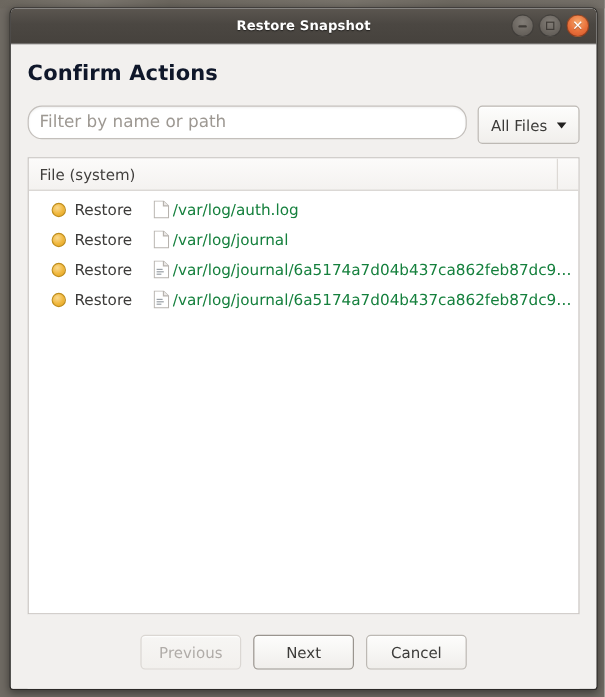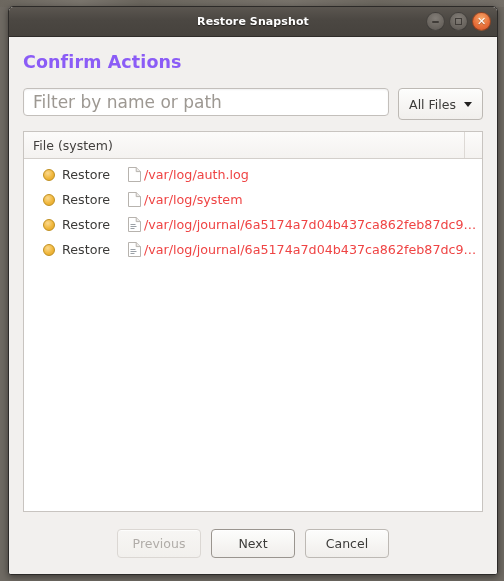--- a/index.html
+++ b/index.html
@@ -116,42 +116,42 @@
     flex: 1 1 auto;
     padding: 12px 14px 0 14px;
     display: flex;
     flex-direction: column;
     background: #f2f0ee;
   }
 
   #page-title {
     font-size: 17.5px;
     font-weight: bold;
-    color: #8b5cf6;
+    color: #0f172a;
     margin: 3px 0 16px 0;
     letter-spacing: 0.1px;
   }
 
   
   #filter-row {
     display: flex;
     align-items: stretch;
     gap: 9px;
     margin-bottom: 11px;
   }
   #filter-input {
     flex: 1 1 auto;
     height: 28px;
     box-sizing: border-box;
     border: 1px solid #c3bfbb;
-    border-radius: 4px;
+    border-radius: 12px;
     background: #ffffff;
     padding: 0 9px;
     font-family: "DejaVu Sans", sans-serif;
-    font-size: 17px;
+    font-size: 14px;
     color: #ec4899;
     box-shadow: inset 0 1px 2px rgba(0,0,0,0.06);
     outline: none;
   }
   #filter-input::placeholder { color: #9d9892; }
 
   #file-type-dropdown {
     flex: 0 0 auto;
     height: 32px;
     box-sizing: border-box;
@@ -237,21 +237,21 @@
   }
   .doc-icon {
     flex: 0 0 auto;
     width: 13px; height: 15px;
     margin-right: 3px;
     position: relative;
   }
   .row .path {
     flex: 1 1 auto;
     font-size: 12.7px;
-    color: #ef4444;
+    color: #15803d;
     white-space: nowrap;
     overflow: hidden;
   }
 
   
   #footer {
     flex: 0 0 auto;
     height: 62px;
     display: flex;
     align-items: center;
@@ -338,21 +338,21 @@
                 </svg></span>
               <span class="path">/var/log/auth.log</span>
             </div>
             <div class="row">
               <span class="dot"></span>
               <span class="action-label">Restore</span>
               <span class="doc-icon"><svg width="13" height="15" viewBox="0 0 13 15">
                   <path d="M0.5 0.5 H8.2 L12.5 4.6 V14.5 H0.5 Z" fill="#ffffff" stroke="#b7b3ae" stroke-width="1"></path>
                   <path d="M8.2 0.5 V4.6 H12.5" fill="#eceae8" stroke="#b7b3ae" stroke-width="1"></path>
                 </svg></span>
-              <span class="path">/var/log/system</span>
+              <span class="path">/var/log/journal</span>
             </div>
             <div class="row">
               <span class="dot"></span>
               <span class="action-label">Restore</span>
               <span class="doc-icon"><svg width="13" height="15" viewBox="0 0 13 15">
                   <path d="M0.5 0.5 H8.2 L12.5 4.6 V14.5 H0.5 Z" fill="#ffffff" stroke="#b7b3ae" stroke-width="1"></path>
                   <path d="M8.2 0.5 V4.6 H12.5" fill="#eceae8" stroke="#b7b3ae" stroke-width="1"></path>
                   <rect x="2.5" y="7" width="5" height="1" fill="#9aa0a6"></rect>
                   <rect x="2.5" y="9" width="6" height="1" fill="#9aa0a6"></rect>
                   <rect x="2.5" y="11" width="4" height="1" fill="#9aa0a6"></rect>

